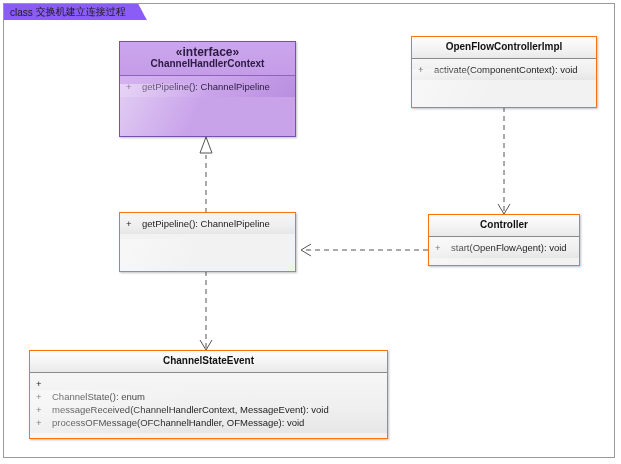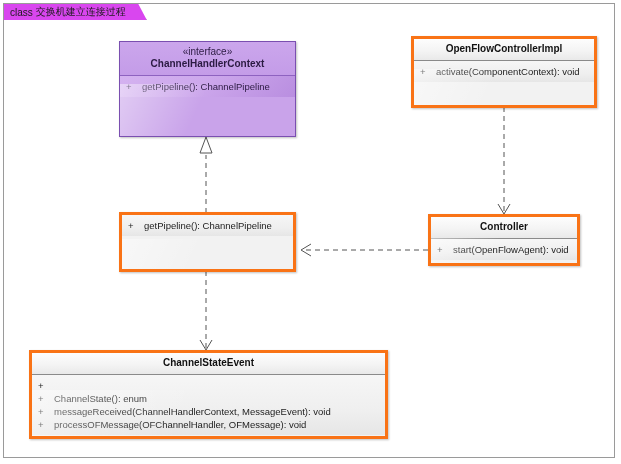--- a/index.html
+++ b/index.html
@@ -26,57 +26,57 @@
     background: #ffffff;
     box-sizing: border-box;
   }
   .frame-tab {
     position: absolute;
     left: 3px;
     top: 3px;
     height: 17px;
     border: 1px solid #9a9a9a;
     border-bottom: none;
-    background: #d946ef;
+    background: #8b5cf6;
     box-sizing: border-box;
     padding: 0 16px 0 6px;
     display: flex;
     align-items: center;
     font-size: 10px;
     color: #1b1b1b;
     
     clip-path: polygon(0 0, calc(100% - 9px) 0, 100% 100%, 0 100%);
     padding-right: 20px;
   }
   .frame-tab .kw { font-weight: normal; }
   .frame-tab .ttl { margin-left: 3px; }
 
   
   .uml {
     position: absolute;
     box-sizing: border-box;
-    border: 3px solid #f97316;
+    border: 1px solid #f97316;
     background: #f2f2f2;
     box-shadow: 1px 1px 2px rgba(0,0,0,0.25);
   }
   .uml .hdr {
     box-sizing: border-box;
     text-align: center;
     font-size: 10px;
     font-weight: bold;
     color: #111111;
     padding: 4px 4px 5px 4px;
     line-height: 12px;
     background: linear-gradient(to bottom, #fdfdfd 0%, #f4f4f4 55%, #e9e9e9 100%);
     border-bottom: 1px solid #8a8a8a;
   }
   .uml .hdr .stereo {
     display: block;
-    font-weight: normal;
-    font-size: 10px;
+    font-weight: bold;
+    font-size: 12px;
   }
   .uml .body {
     box-sizing: border-box;
     padding: 4px 4px 4px 6px;
     background: linear-gradient(to bottom, #f6f6f6 0%, #efefef 60%, #e6e6e6 100%);
   }
   .uml .op {
     font-size: 9.5px;
     color: #222222;
     line-height: 13px;

